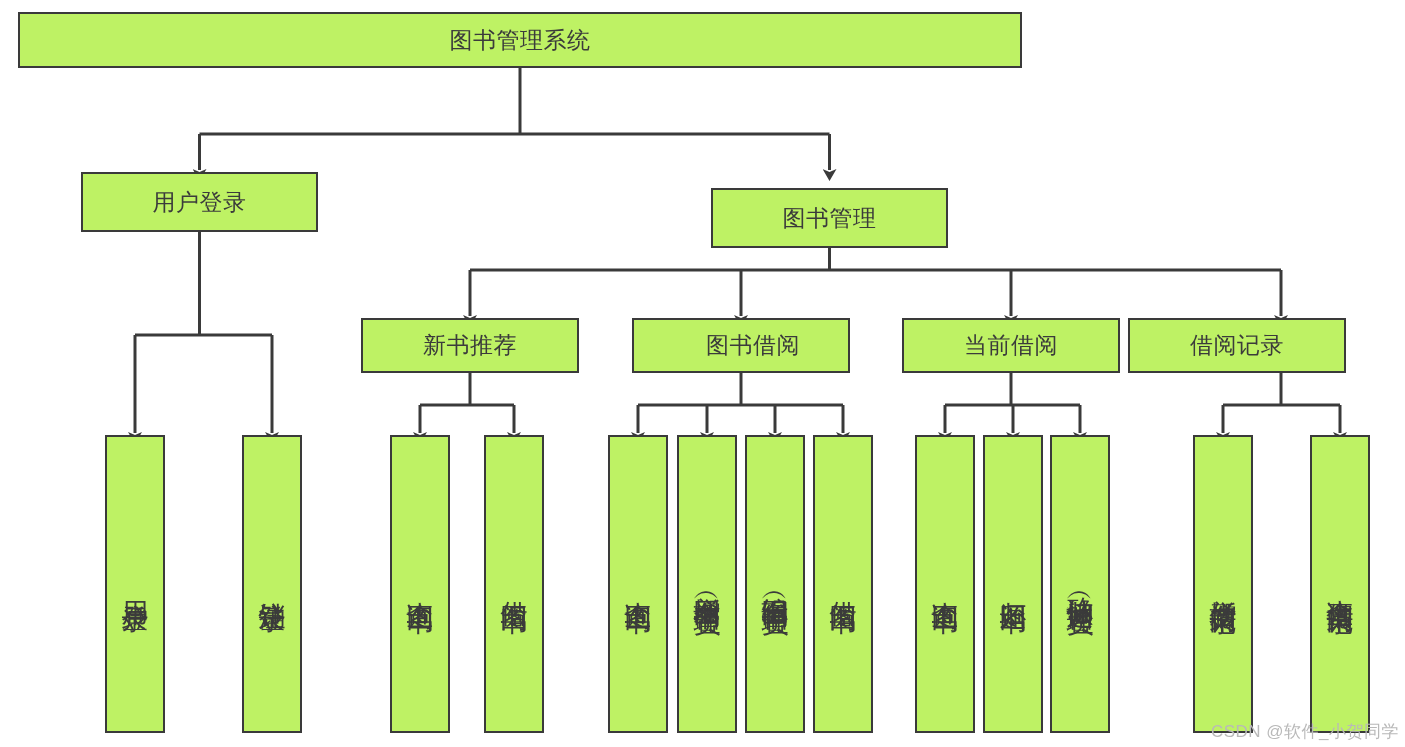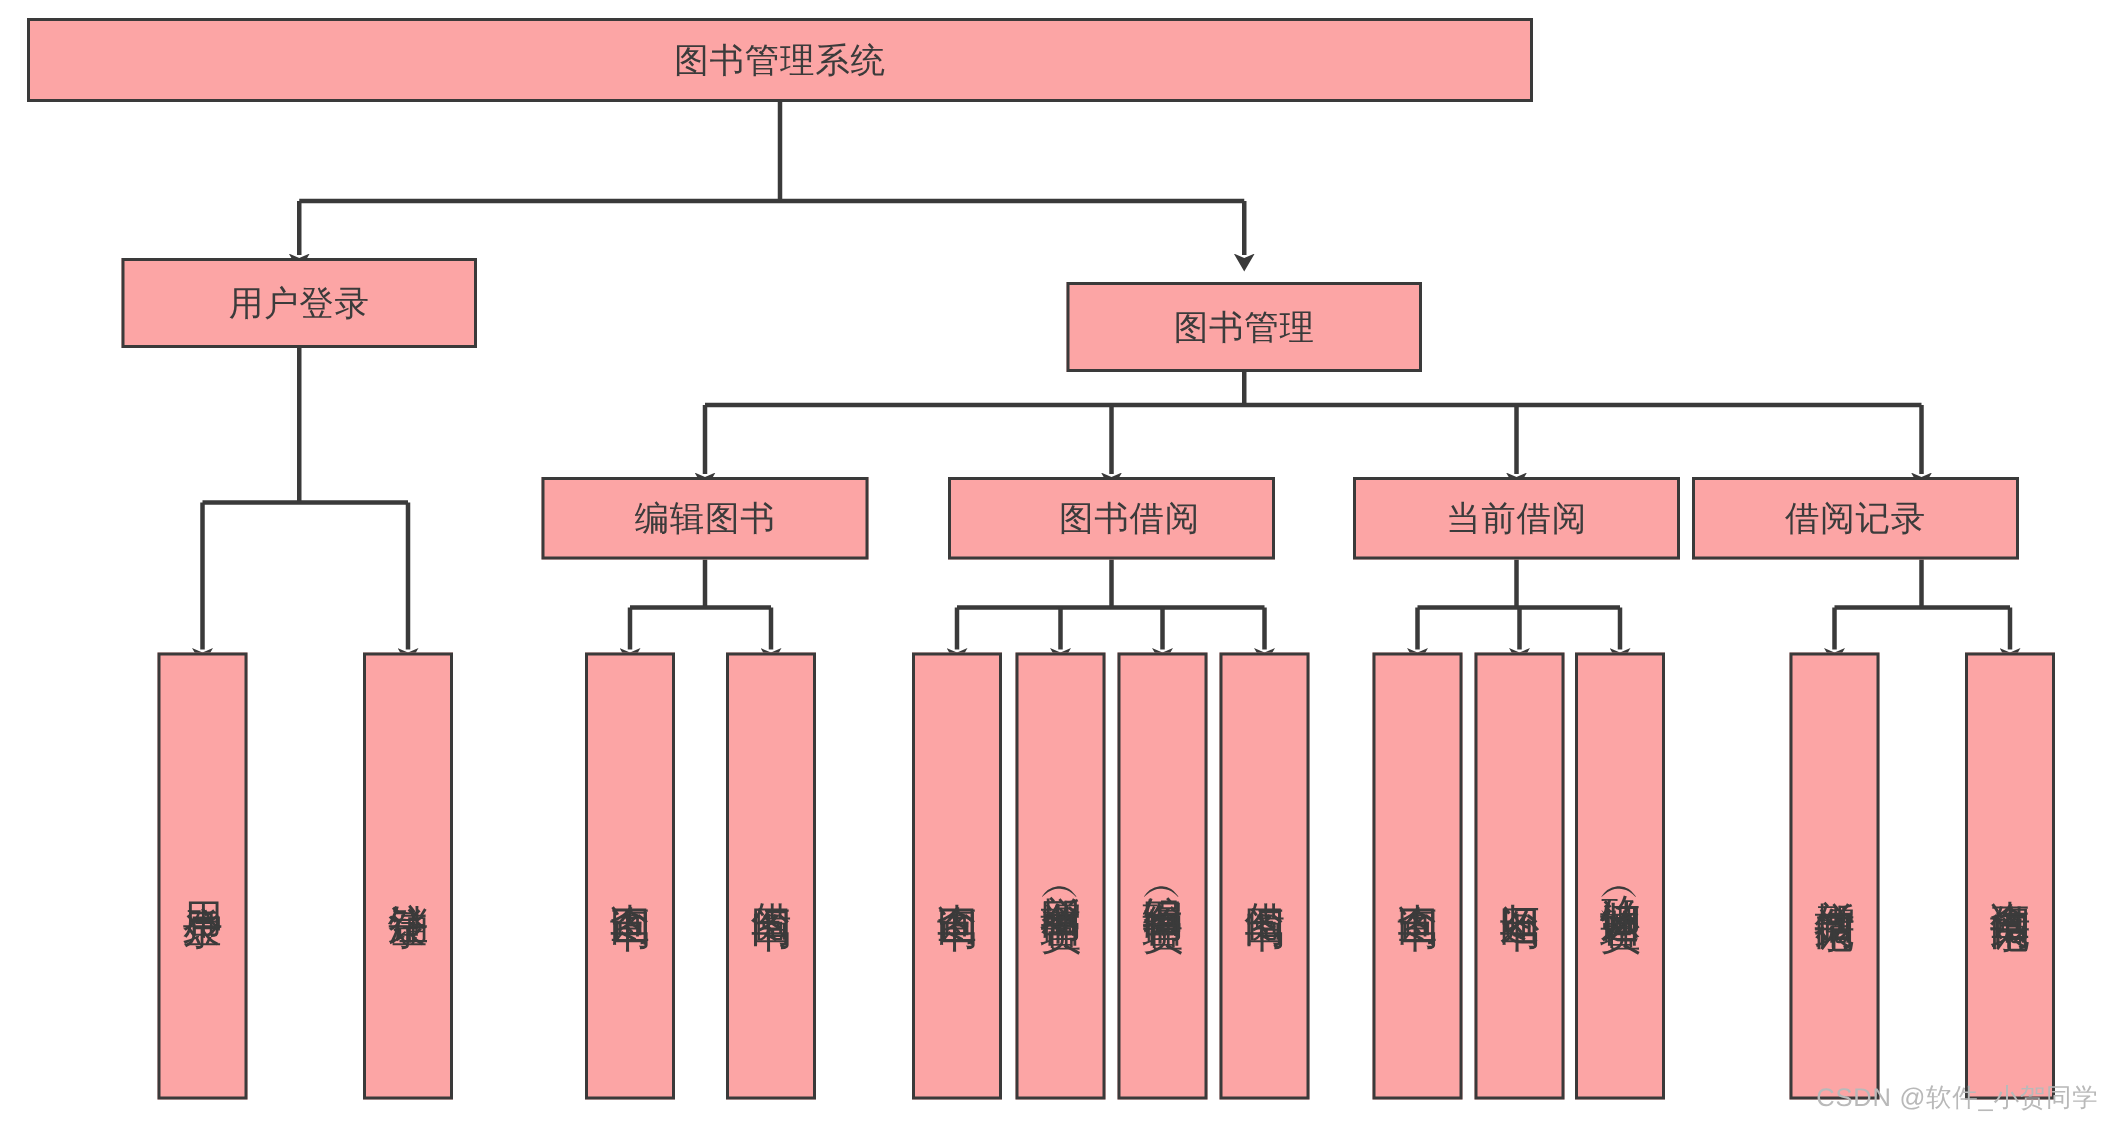--- a/index.html
+++ b/index.html
@@ -23,21 +23,21 @@
     left: 0;
     top: 0;
     width: 1405px;
     height: 747px;
     pointer-events: none;
   }
   .node {
     position: absolute;
     box-sizing: border-box;
     border: 2px solid #3a3a3a;
-    background: #fca5a5;
+    background: #bef264;
     display: flex;
     align-items: center;
     justify-content: center;
     color: #3b3b3b;
     text-align: center;
   }
   .node .label {
     display: block;
     line-height: 1.0;
     letter-spacing: 0.5px;
@@ -120,21 +120,21 @@
       <div class="node horiz" style="left: 18px; top: 12px; width: 1004px; height: 56px;">
         <span class="label">图书管理系统</span>
       </div>
       <div class="node horiz" style="left: 81px; top: 172px; width: 237px; height: 60px;">
         <span class="label">用户登录</span>
       </div>
       <div class="node horiz" style="left: 711px; top: 188px; width: 237px; height: 60px;">
         <span class="label">图书管理</span>
       </div>
       <div class="node horiz" style="left: 361px; top: 318px; width: 218px; height: 55px;">
-        <span class="label">编辑图书</span>
+        <span class="label">新书推荐</span>
       </div>
       <div class="node horiz" style="left: 632px; top: 318px; width: 218px; height: 55px; padding-left: 24px;">
         <span class="label">图书借阅</span>
       </div>
       <div class="node horiz" style="left: 902px; top: 318px; width: 218px; height: 55px;">
         <span class="label">当前借阅</span>
       </div>
       <div class="node horiz" style="left: 1128px; top: 318px; width: 218px; height: 55px;">
         <span class="label">借阅记录</span>
       </div>

